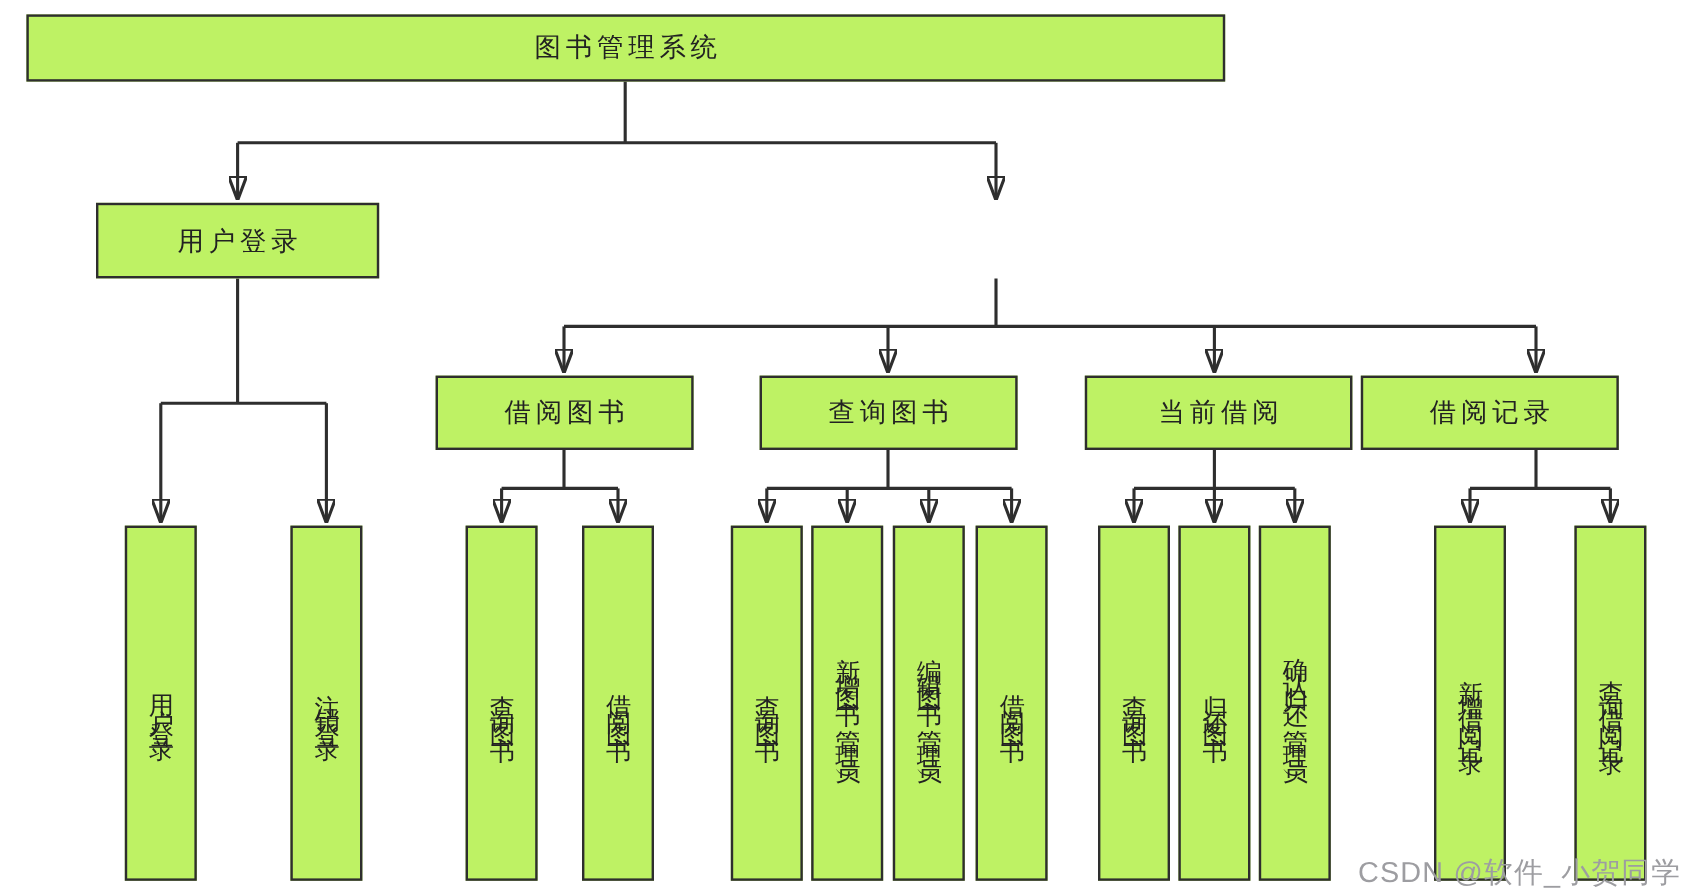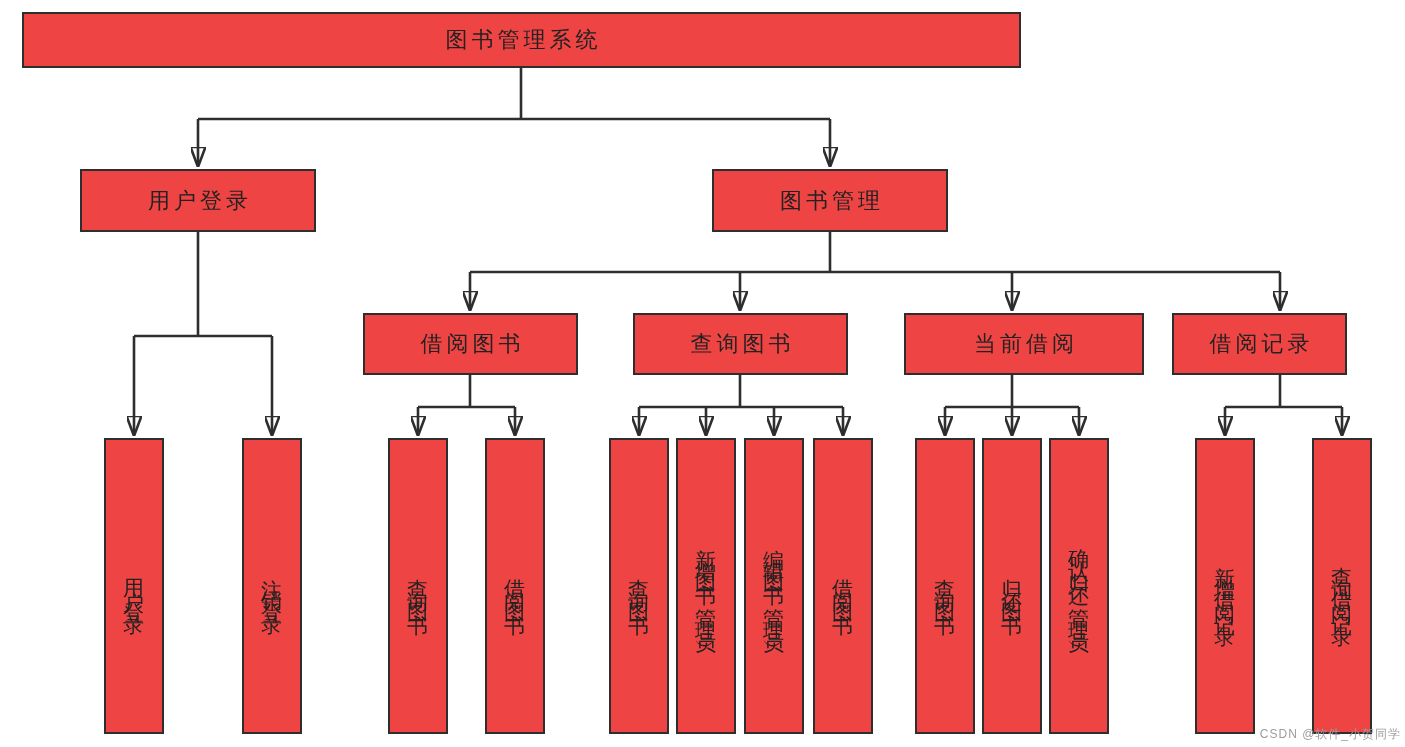--- a/index.html
+++ b/index.html
@@ -15,21 +15,21 @@
   .wires path, .wires line {
     stroke: #2e2e2e;
     stroke-width: 2.6;
     fill: none;
   }
   .wires line.ar { marker-end: url(#ahead); }
   .node {
     position: absolute;
     box-sizing: border-box;
     border: 2.6px solid #2e2e2e;
-    background: #ef4444;
+    background: #bef264;
     display: flex;
     align-items: center;
     justify-content: center;
   }
   .hlabel {
     font-size: 22px;
     letter-spacing: 4px;
     text-indent: 4px;
     color: #222222;
     white-space: nowrap;
@@ -40,21 +40,21 @@
     font-size: 21px;
     letter-spacing: 12px;
     line-height: 1.1;
     color: #222222;
     white-space: nowrap;
   }
   .watermark {
     position: absolute;
     right: 4px;
     bottom: 4px;
-    font-size: 12px;
+    font-size: 24px;
     letter-spacing: 1px;
     color: #9d9da1;
     z-index: 3;
     white-space: nowrap;
   }
 </style>
 </head>
 <body>
 
 <div class="stage">
@@ -114,34 +114,31 @@
     </g>
   </svg>
 
   <div class="node" style="left:22px; top:12px; width:999px; height:56px">
     <span class="hlabel">图书管理系统</span>
   </div>
 
   <div class="node" style="left:80px; top:169px; width:236px; height:63px">
     <span class="hlabel">用户登录</span>
   </div>
-  <div class="node" style="left:712px; top:169px; width:236px; height:63px">
-    <span class="hlabel">图书管理</span>
-  </div>
 
   <div class="node" style="left:363px; top:313px; width:215px; height:62px">
     <span class="hlabel">借阅图书</span>
   </div>
   <div class="node" style="left:633px; top:313px; width:215px; height:62px">
     <span class="hlabel">查询图书</span>
   </div>
-  <div class="node" style="left:904px; top:313px; width:240px; height:62px">
+  <div class="node" style="left:904px; top:313px; width:223px; height:62px">
     <span class="hlabel">当前借阅</span>
   </div>
-  <div class="node" style="left:1172px; top:313px; width:175px; height:62px">
+  <div class="node" style="left:1134px; top:313px; width:215px; height:62px">
     <span class="hlabel">借阅记录</span>
   </div>
 
   <div class="node" style="left:104px; top:438px; width:60px; height:296px">
     <span class="vlabel">用户登录</span>
   </div>
   <div class="node" style="left:242px; top:438px; width:60px; height:296px">
     <span class="vlabel">注销登录</span>
   </div>
 

